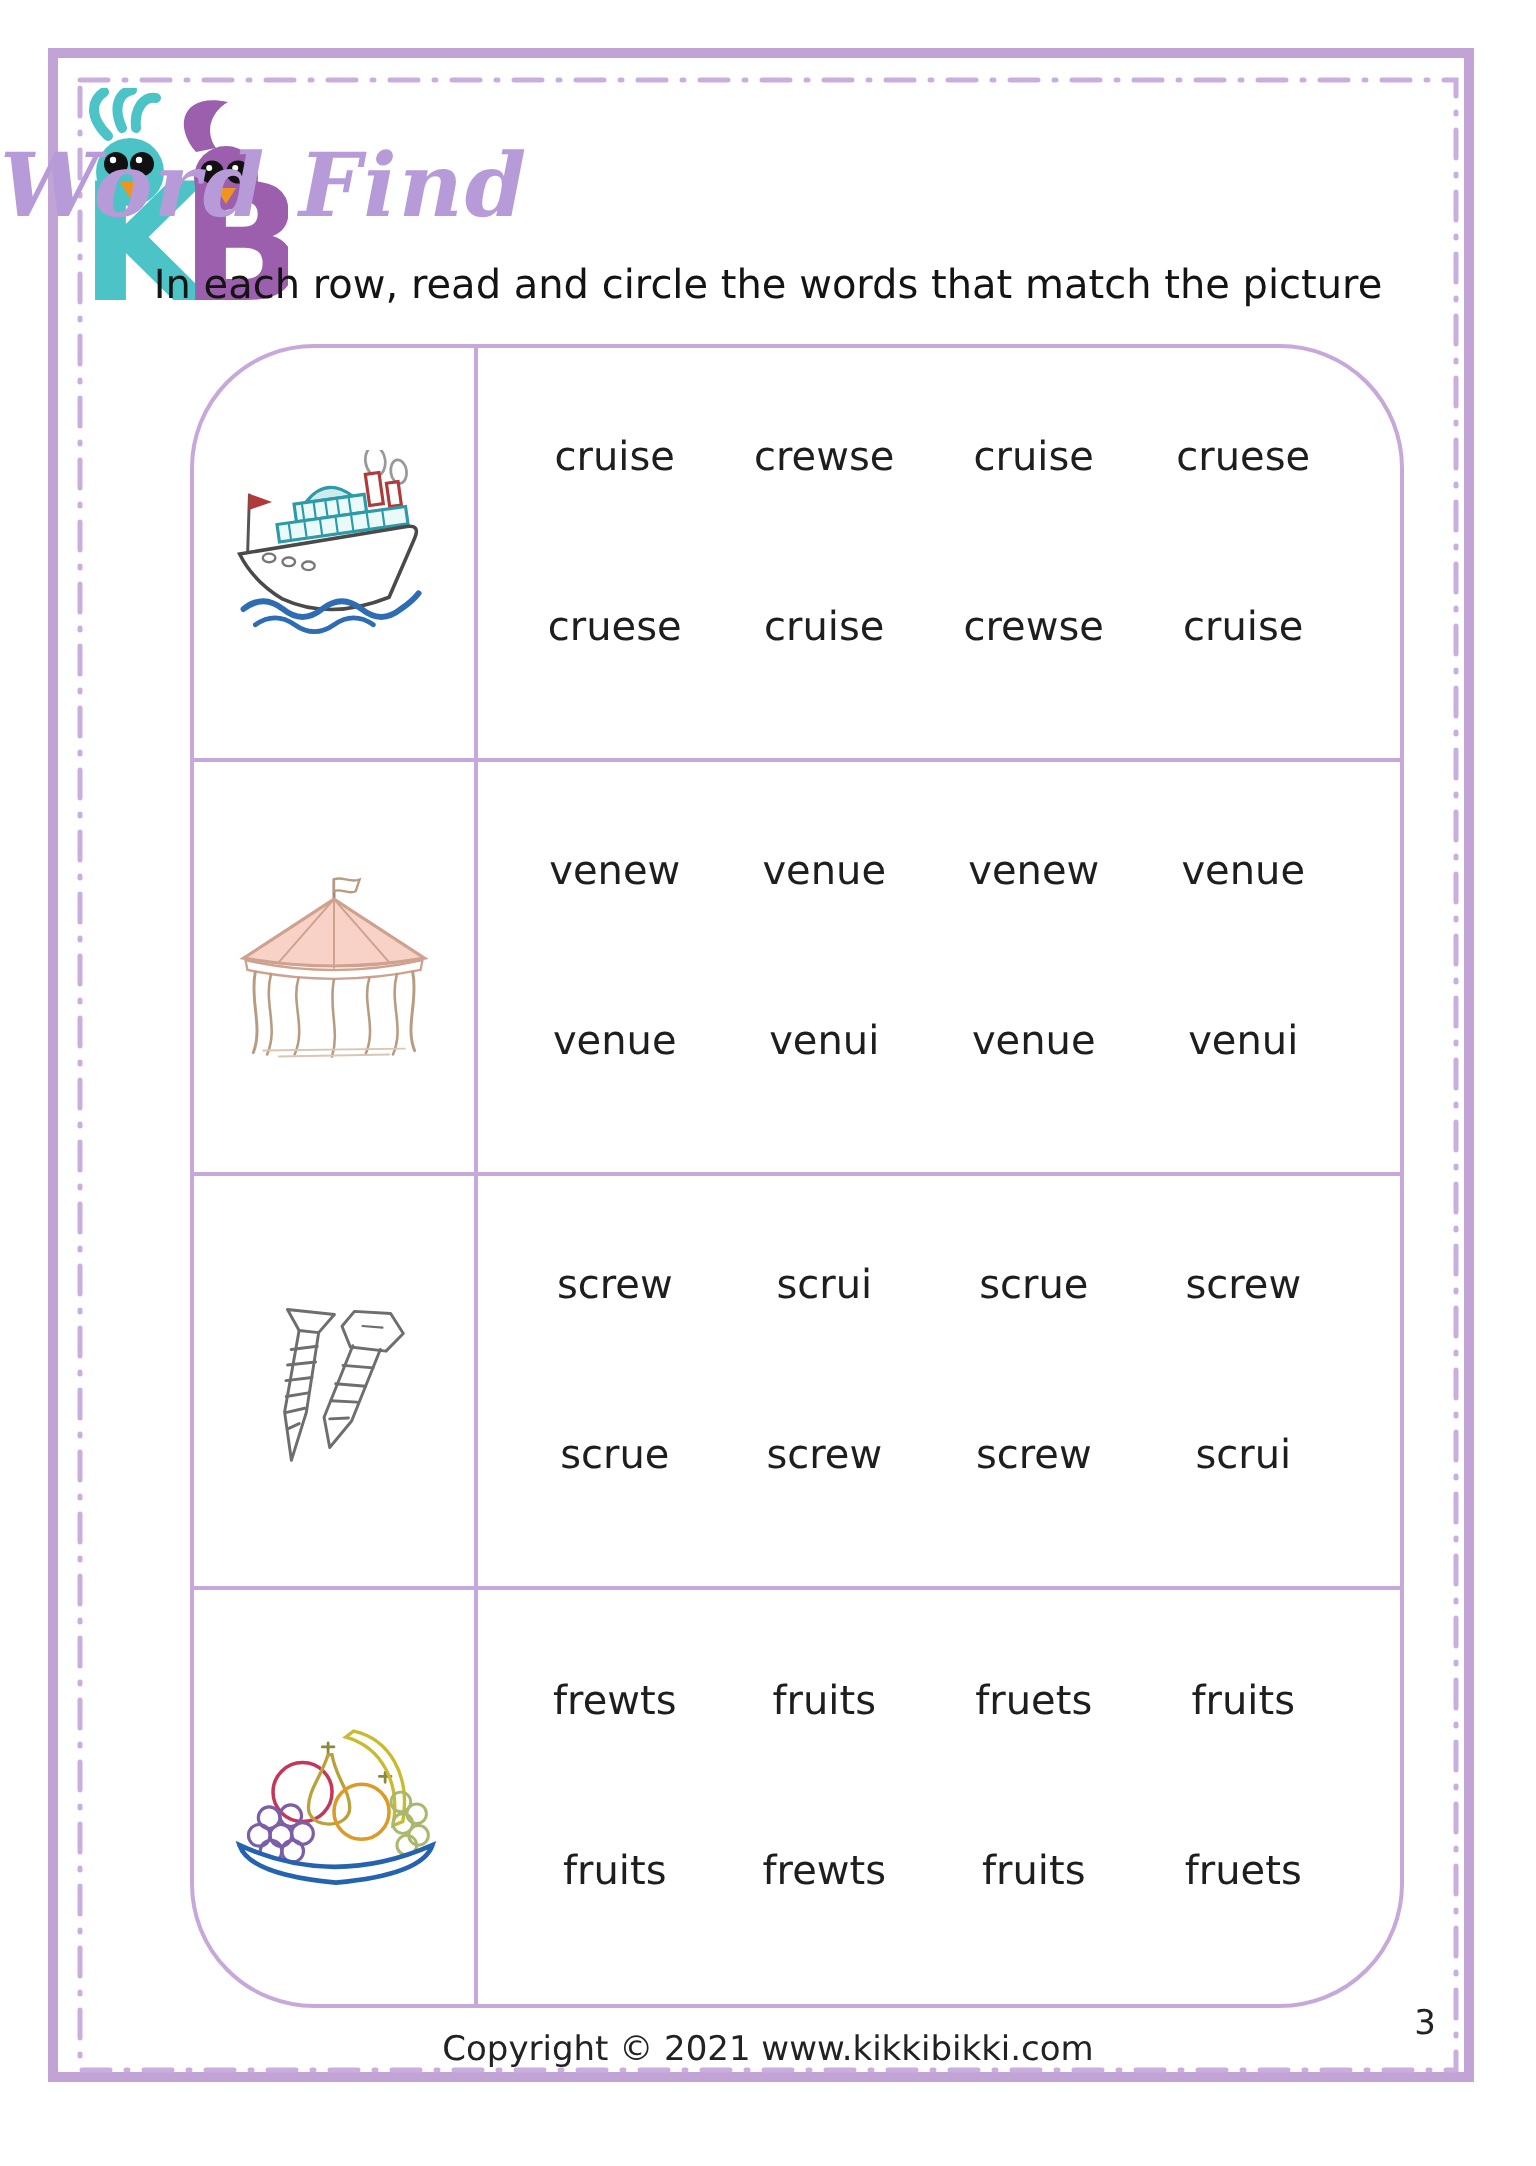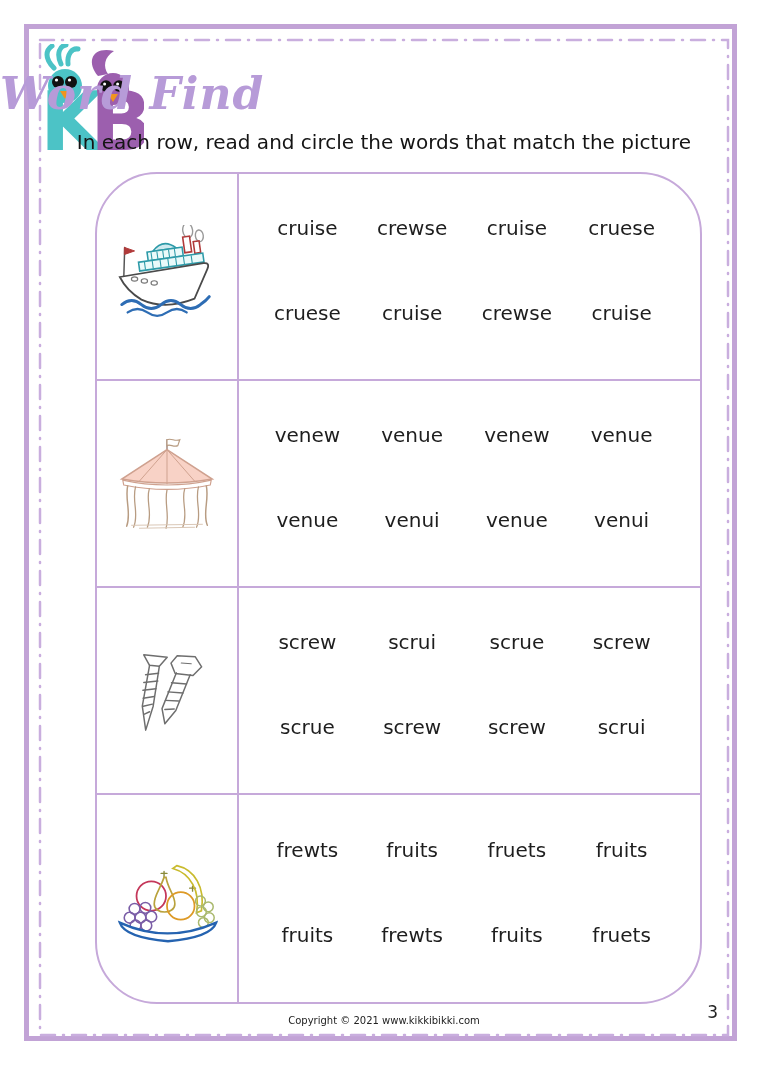--- a/index.html
+++ b/index.html
@@ -34,21 +34,21 @@
   }
   .pic-cell svg{width:118px;height:104px;}
   .words-cell{
     display:grid;grid-template-columns:repeat(4,1fr);grid-template-rows:1fr 1fr;
     align-items:center;justify-items:center;padding:12px 26px 24px 16px;
     font-size:20px;color:#1e1e1e;min-height:0;
   }
   .word{line-height:1;}
   .copyright{
     position:absolute;left:0;right:0;top:1015px;text-align:center;
-    font-size:10px;color:#222222;
+    font-size:17px;color:#222222;
   }
   .page-num{position:absolute;right:50px;top:1002px;font-size:17px;color:#222222;}
 </style>
 </head>
 <body>
 
 <div class="frame-solid"></div>
 <svg class="frame-dash" viewBox="0 0 768 1083">
   <rect x="40" y="40" width="688" height="995" fill="none" stroke="#c9aede" stroke-width="2.5" stroke-dasharray="14 8 1 8" stroke-linecap="round"></rect>
 </svg>

